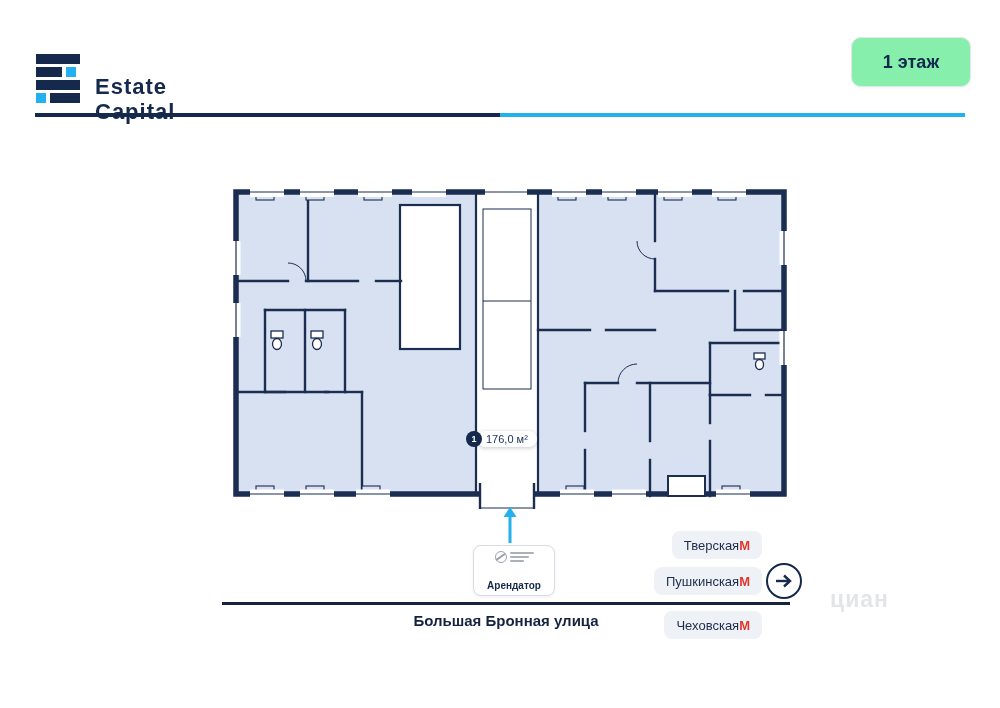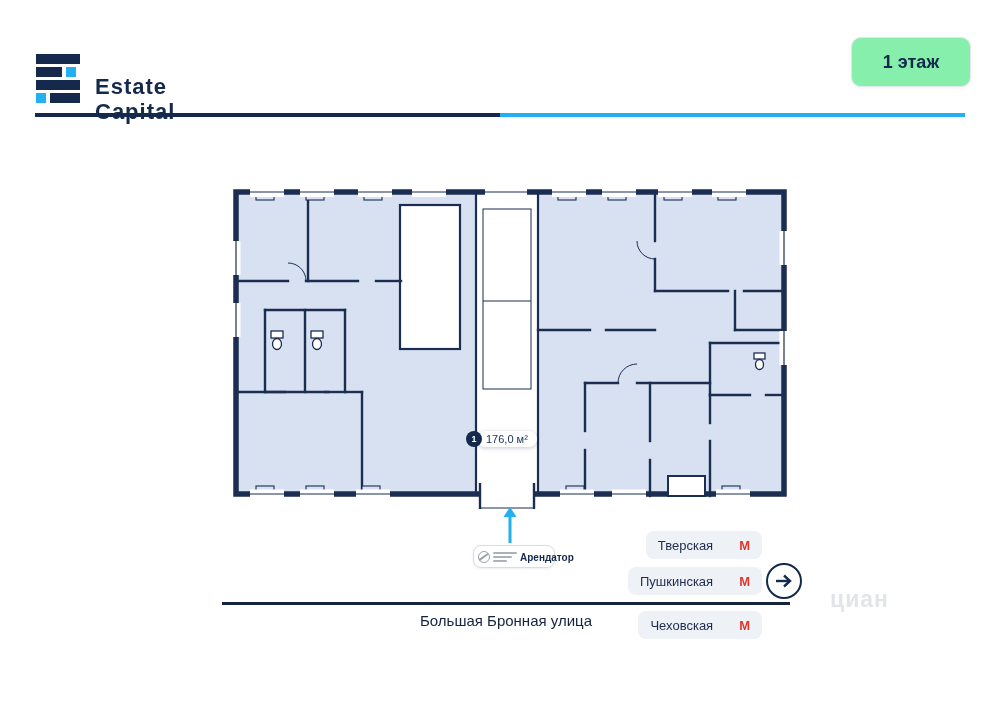--- a/index.html
+++ b/index.html
@@ -40,42 +40,42 @@
     white-space:nowrap;
   }
 
   
   .entry-arrow{left:502px;top:506px;}
 
   
   .tenant-card{
     left:473px;top:545px;width:72px;background:#fff;border:1px solid #d9dde3;
     border-radius:8px;box-shadow:0 1px 3px rgba(20,41,75,.08);
-    padding:5px 4px 4px 4px;display:flex;flex-direction:row;align-items:center;gap:3px;
+    padding:5px 4px 4px 4px;display:flex;flex-direction:column;align-items:center;gap:17px;
     cursor:pointer;
   }
   .tenant-logo{display:flex;align-items:center;gap:3px;}
   .tenant-logo .mark{
     width:10px;height:10px;border:1.5px solid #9aa3ad;border-radius:50%;position:relative;
   }
   .tenant-logo .mark::after{
     content:"";position:absolute;left:-1px;top:4px;width:11px;height:1.5px;background:#9aa3ad;
     transform:rotate(-35deg);
   }
   .tenant-logo .lines{display:flex;flex-direction:column;gap:2px;}
   .tenant-logo .lines i{display:block;height:2px;background:#aab1bb;border-radius:1px;}
   .tenant-logo .lines i:nth-child(1){width:24px;}
   .tenant-logo .lines i:nth-child(2){width:19px;}
   .tenant-logo .lines i:nth-child(3){width:14px;}
   .tenant-label{font-size:10px;font-weight:700;color:#14294b;}
 
   
   .metro-pill{
     right:238px;height:28px;background:#eef1f5;border-radius:8px;
-    display:flex;align-items:center;gap:26px;padding:0 12px;
+    display:flex;align-items:center;gap:0;padding:0 12px;
     font-size:13px;color:#1d2d4d;white-space:nowrap;
   }
   .metro-pill .m{color:#e0352c;font-weight:800;font-size:13px;}
   .pill-1{top:531px;}
   .pill-2{top:567px;}
   .pill-3{top:611px;text-align:right;}
 
   .round-btn{
     left:766px;top:563px;width:36px;height:36px;border-radius:50%;
     border:2.5px solid #14294b;background:#fff;box-sizing:border-box;
@@ -84,21 +84,21 @@
 
   .watermark{
     left:806px;top:586px;font-size:23px;font-weight:700;color:#ccd1d7;
     opacity:.55;filter:blur(.6px);letter-spacing:1px;margin-left:24px;
   }
 
   
   .street-line{left:222px;top:602px;width:568px;height:3px;background:#15233f;}
   .street-label{
     left:222px;top:612px;width:568px;text-align:center;
-    font-size:15px;color:#15233f;
+    font-size:15px;color:#15233f;font-weight:bold;
   }
 </style>
 </head>
 <body>
 
 <div class="abs logo-block">
   <svg width="46" height="50" viewBox="0 0 46 50">
     <rect x="0" y="0" width="44" height="10" fill="#14294b"></rect>
     <rect x="0" y="13" width="26" height="10" fill="#14294b"></rect>
     <rect x="30" y="13" width="10" height="10" fill="#23b0ee"></rect>

